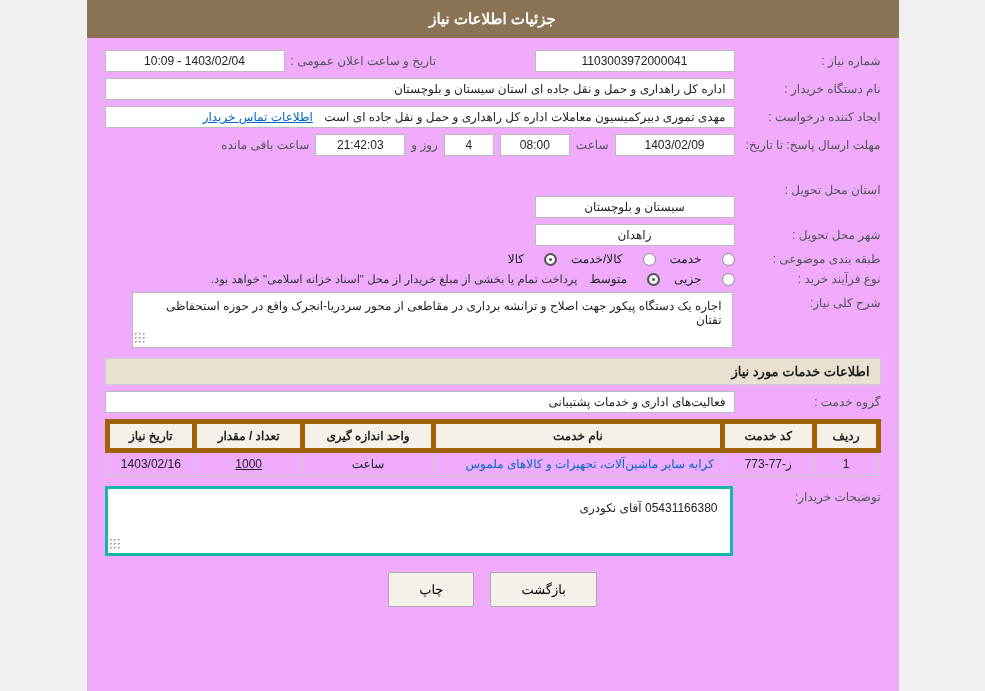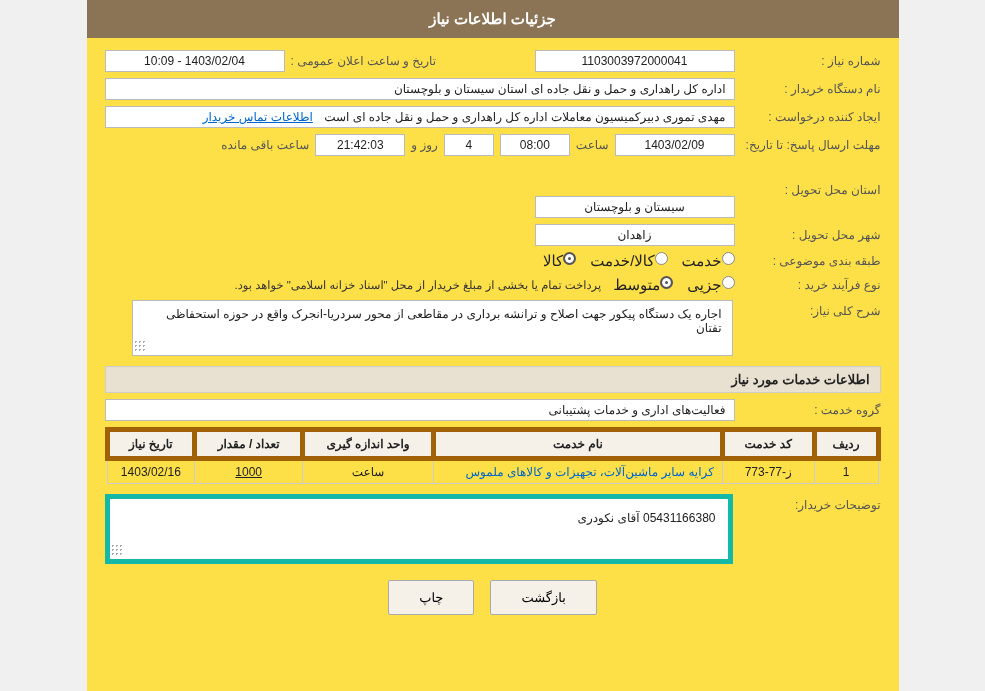--- a/index.html
+++ b/index.html
@@ -6,21 +6,21 @@
     body {
       font-family: Tahoma, Arial, sans-serif;
       font-size: 13px;
       background: #f0f0f0;
       direction: rtl;
       color: #222;
     }
     .page-wrapper {
       width: 812px;
       min-height: 691px;
-      background: #fde047;
+      background: #f0abfc;
       margin: 0 auto;
     }
     .header-bar {
       background: #8b7355;
       color: #fff;
       text-align: center;
       padding: 10px 0;
       font-size: 15px;
       font-weight: bold;
     }
@@ -86,38 +86,39 @@
       padding: 5px 16px;
       font-size: 12px;
       background: #f5f0e8;
       text-align: center;
     }
     .row-num {
       text-align: center;
       width: 40px;
     }
     .description-box {
-      border: 5px solid #14b8a6;
+      border: 3px solid #14b8a6;
       min-height: 70px;
       padding: 12px;
       font-size: 12px;
       direction: rtl;
       text-align: right;
       position: relative;
       background: #fff;
     }
     .radio-group {
       display: flex;
       align-items: center;
       gap: 14px;
     }
     .radio-item {
       display: flex;
-      gap: 0;
-      font-size: 15px;
+      align-items: center;
+      gap: 20px;
+      font-size: 12px;
     }
     .radio-dot {
       width: 13px;
       height: 13px;
       border-radius: 50%;
       border: 1.5px solid #888;
       background: #fff;
       display: inline-block;
     }
     .radio-dot.active {

